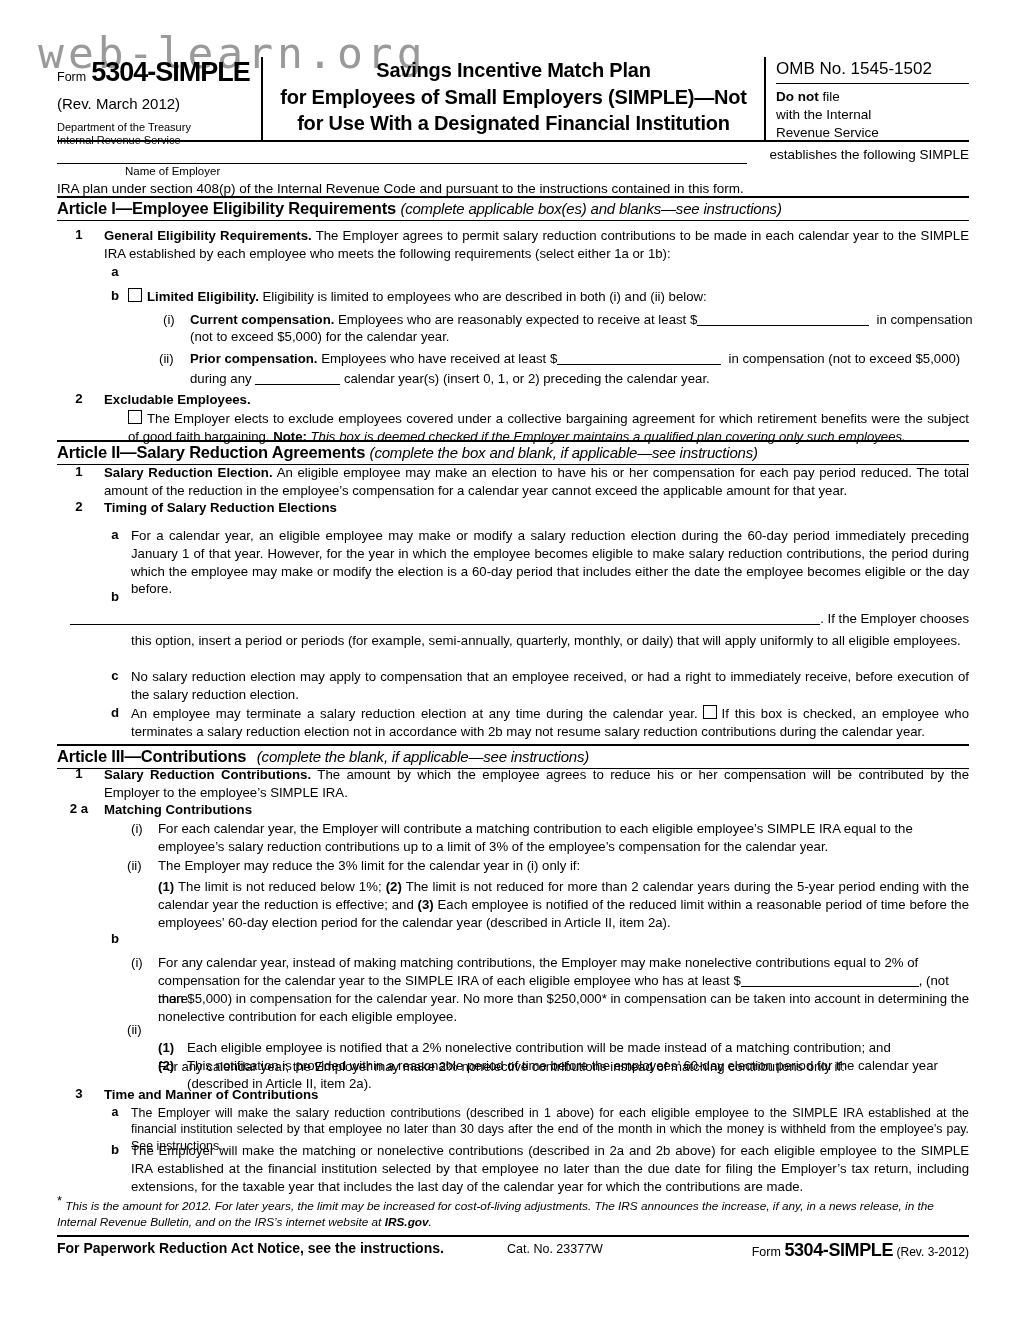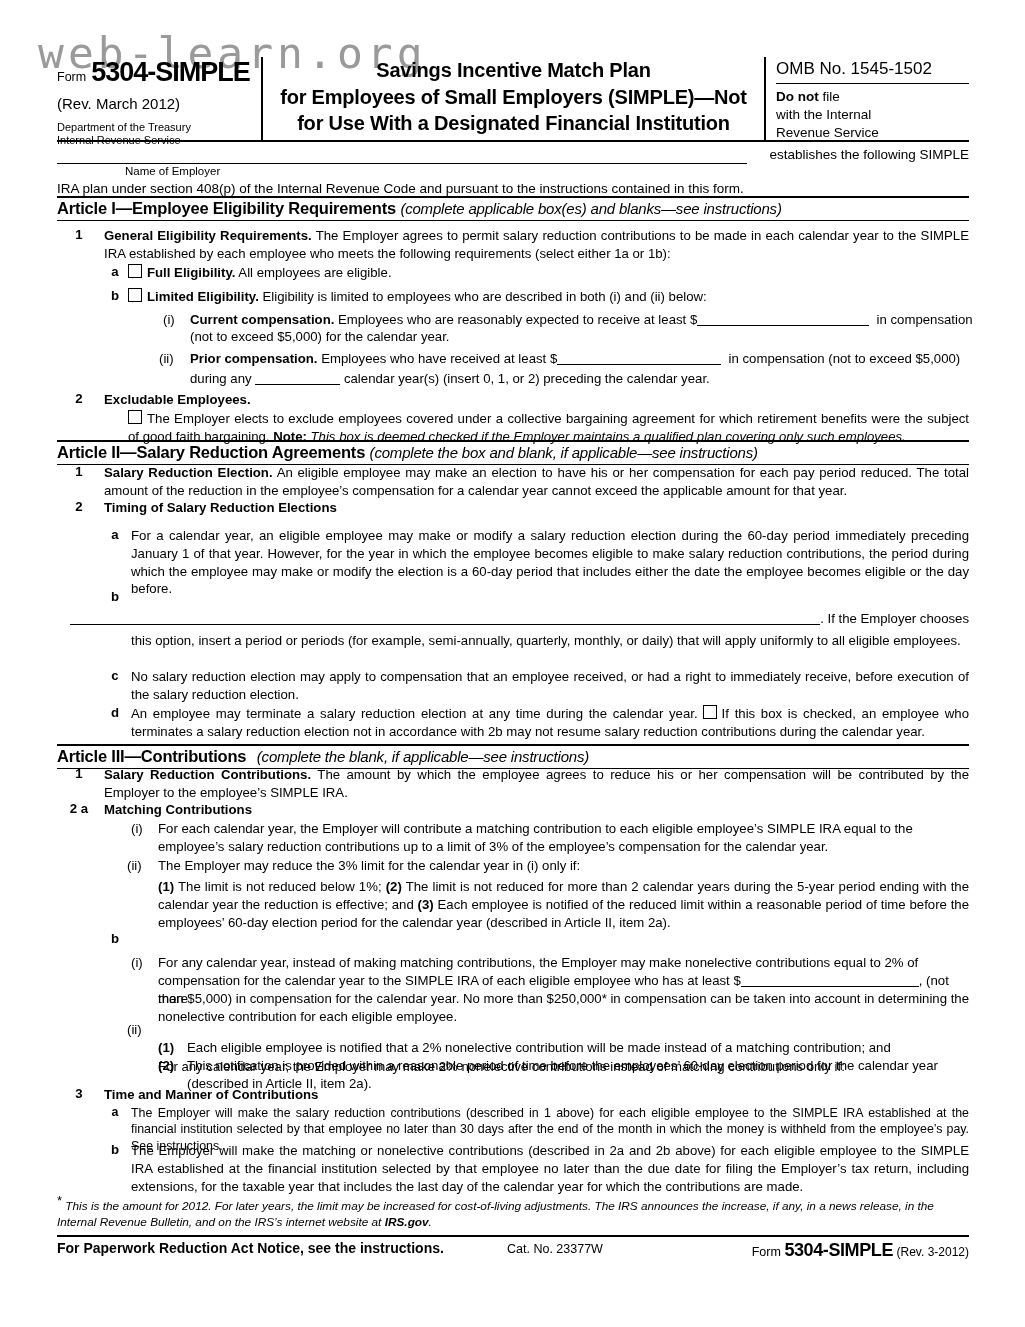--- a/index.html
+++ b/index.html
@@ -325,23 +325,20 @@
     <span class="a-title">Article I—Employee Eligibility Requirements</span>
     <span class="a-sub">(complete applicable box(es) and blanks—see instructions)</span>
   </div>
 
   <div class="num" style="left:70px; top:227px; width:18px;">1</div>
   <div class="blk just" style="left:104px; top:227px; width:865px;">
     <b class="s">General Eligibility Requirements.</b><span> The Employer agrees to permit salary reduction contributions to be made in each calendar year to the SIMPLE IRA established by each employee who meets the following requirements (select either 1a or 1b):</span>
   </div>
 
   <div class="num lower" style="left:108px; top:264px; width:14px;">a</div>
-  <div class="blk" style="left:128px; top:264px; width:740px;">
-    <span class="cbox"></span><b class="s">Full Eligibility.</b><span> All employees are eligible.</span>
-  </div>
 
   <div class="num lower" style="left:108px; top:288px; width:14px;">b</div>
   <div class="blk" style="left:128px; top:288px; width:800px;">
     <span class="cbox"></span><b class="s">Limited Eligibility.</b><span> Eligibility is limited to employees who are described in both (i) and (ii) below:</span>
   </div>
 
   <div class="blk" style="left:163px; top:311px; width:22px;">(i)</div>
   <div class="blk" style="left:190px; top:311px; width:790px;">
     <b class="s">Current compensation.</b><span> Employees who are reasonably expected to receive at least $</span><span class="rule" style="width:172px;"></span>&nbsp;&nbsp;<span>in compensation</span>
   </div>

